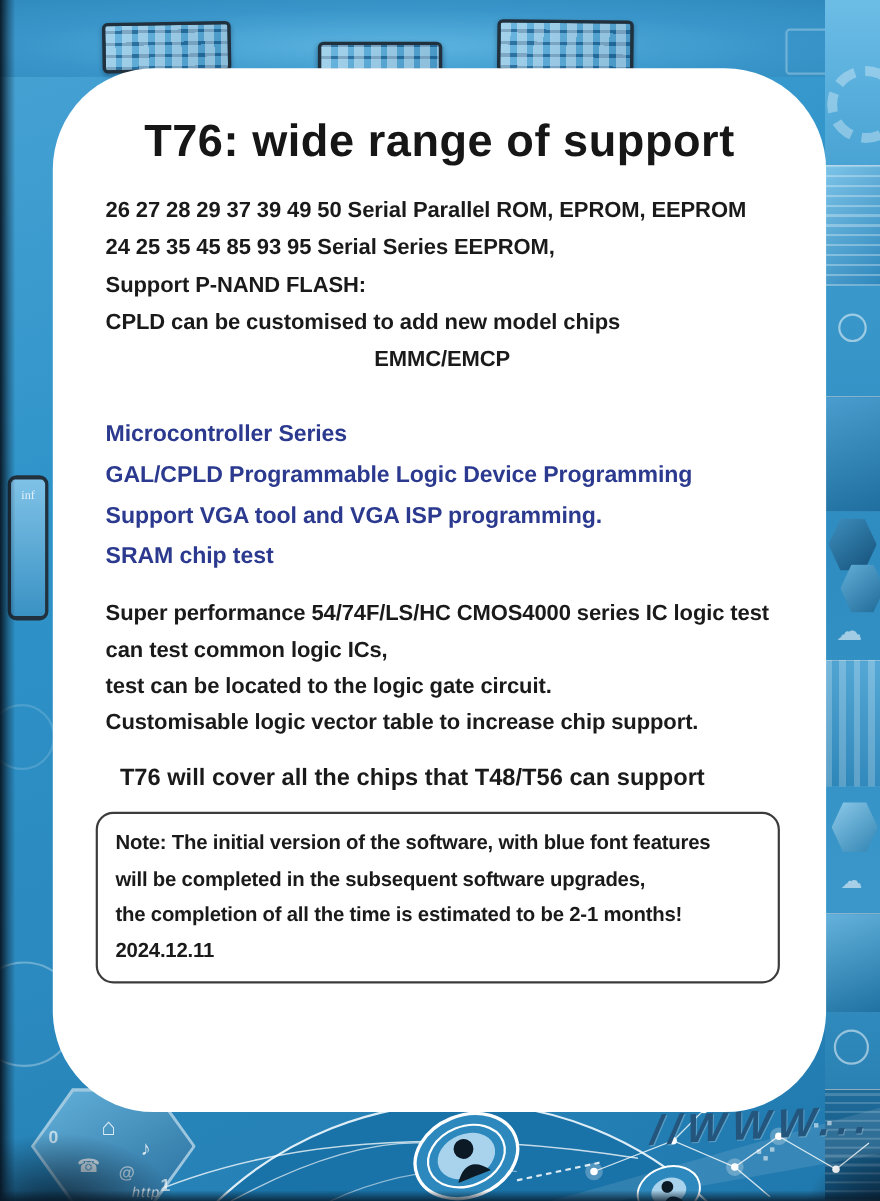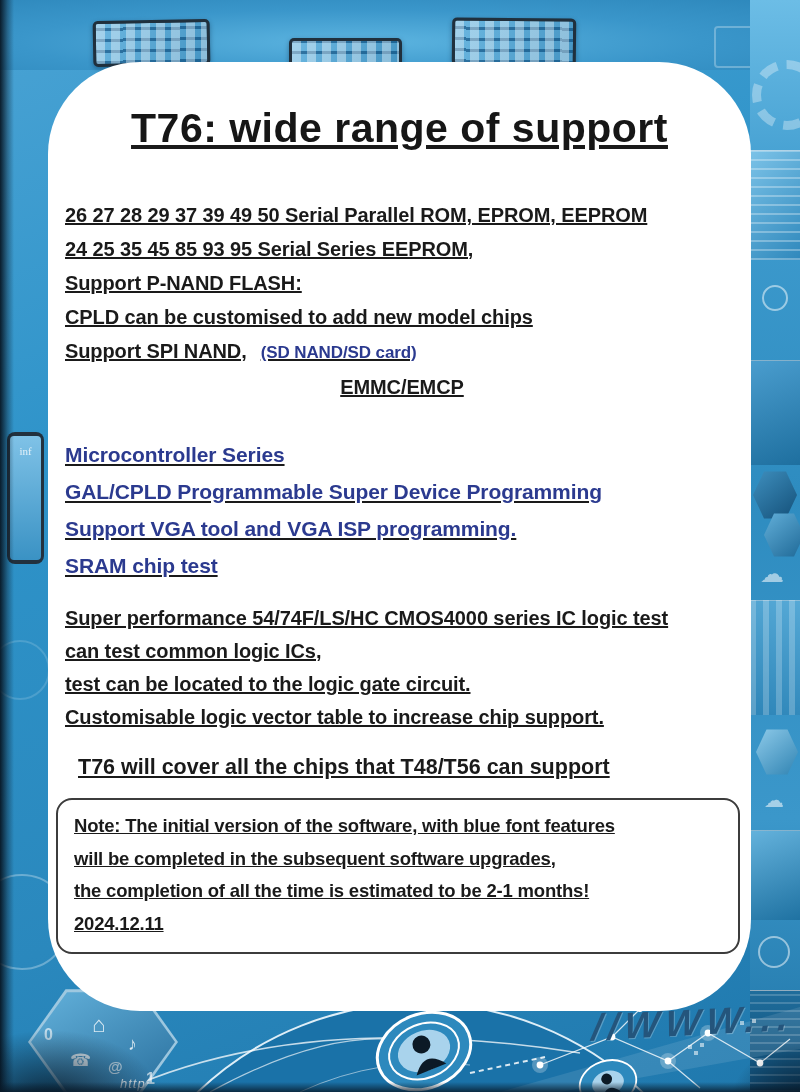--- a/index.html
+++ b/index.html
@@ -40,26 +40,26 @@
     color:rgba(255,255,255,.85);background:linear-gradient(150deg,rgba(90,175,220,.85),rgba(20,95,145,.85));}
   .bot-hex-border{background:rgba(255,255,255,.55);}
   .glyph-float{color:rgba(255,255,255,.8);font-weight:700;}
   .http-text{color:rgba(255,255,255,.85);font-style:italic;font-size:13px;letter-spacing:1px;}
   .www{color:#24557c;font-weight:700;font-style:italic;font-size:37px;letter-spacing:6px;
     transform:skewX(-6deg) rotate(-3deg);text-shadow:1px 1px 0 rgba(255,255,255,.25);}
   .dark-blob{background:radial-gradient(closest-side,rgba(7,22,36,.85),rgba(7,22,36,0));}
   
   .panel{
     left:48px;top:62px;width:703px;height:949px;background:#ffffff;border-radius:92px;
-    padding:0 17px;color:#1a1a1a;font-weight:700;overflow:hidden;text-decoration:underline;
+    padding:0 48px;color:#1a1a1a;font-weight:700;overflow:hidden;
   }
   .title{margin:42px 0 0 0;text-align:center;font-size:41px;letter-spacing:.5px;color:#161616;
     font-weight:700;line-height:48px;white-space:nowrap;}
   .line{white-space:nowrap;letter-spacing:-.1px;}
-  .grp-rom{margin-top:46px;font-size:20px;line-height:34px;}
+  .grp-rom{margin-top:22px;font-size:20px;line-height:34px;}
   .blue-inline{color:#2b3a8f;font-size:17px;margin-left:14px;}
   .emmc{padding-left:5px;text-align:center;}
   .grp-mcu{margin-top:32px;font-size:21px;line-height:37px;color:#2b3a8f;}
   .grp-logic{margin-top:18px;font-size:20px;line-height:33px;}
   .coverage{margin-top:16px;font-size:21.5px;line-height:34px;padding-left:13px;white-space:nowrap;}
   .note-box{margin:14px -6px 0 -9px;border:2px solid #3c3c3c;border-radius:16px;
     padding:10px 16px 12px 16px;}
   .note-line{white-space:nowrap;font-size:18.5px;line-height:32.5px;letter-spacing:-.2px;}
 </style>
 </head>
@@ -179,27 +179,26 @@
 
   <div class="abs panel">
 
     <h1 class="title">T76: wide range of support</h1>
 
     <div class="grp-rom">
       <div class="line">26 27 28 29 37 39 49 50 Serial Parallel ROM, EPROM, EEPROM</div>
       <div class="line">24 25 35 45 85 93 95 Serial Series EEPROM,</div>
       <div class="line">Support P-NAND FLASH:</div>
       <div class="line">CPLD can be customised to add new model chips</div>
-      <div class="line"><span>Support SPI NAND,</span><span class="blue-inline">(SD NAND/SD card)</span></div>
       <div class="line emmc">EMMC/EMCP</div>
     </div>
 
     <div class="grp-mcu">
       <div class="line">Microcontroller Series</div>
-      <div class="line">GAL/CPLD Programmable Super Device Programming</div>
+      <div class="line">GAL/CPLD Programmable Logic Device Programming</div>
       <div class="line">Support VGA tool and VGA ISP programming.</div>
       <div class="line">SRAM chip test</div>
     </div>
 
     <div class="grp-logic">
       <div class="line">Super performance 54/74F/LS/HC CMOS4000 series IC logic test</div>
       <div class="line">can test common logic ICs,</div>
       <div class="line">test can be located to the logic gate circuit.</div>
       <div class="line">Customisable logic vector table to increase chip support.</div>
     </div>

